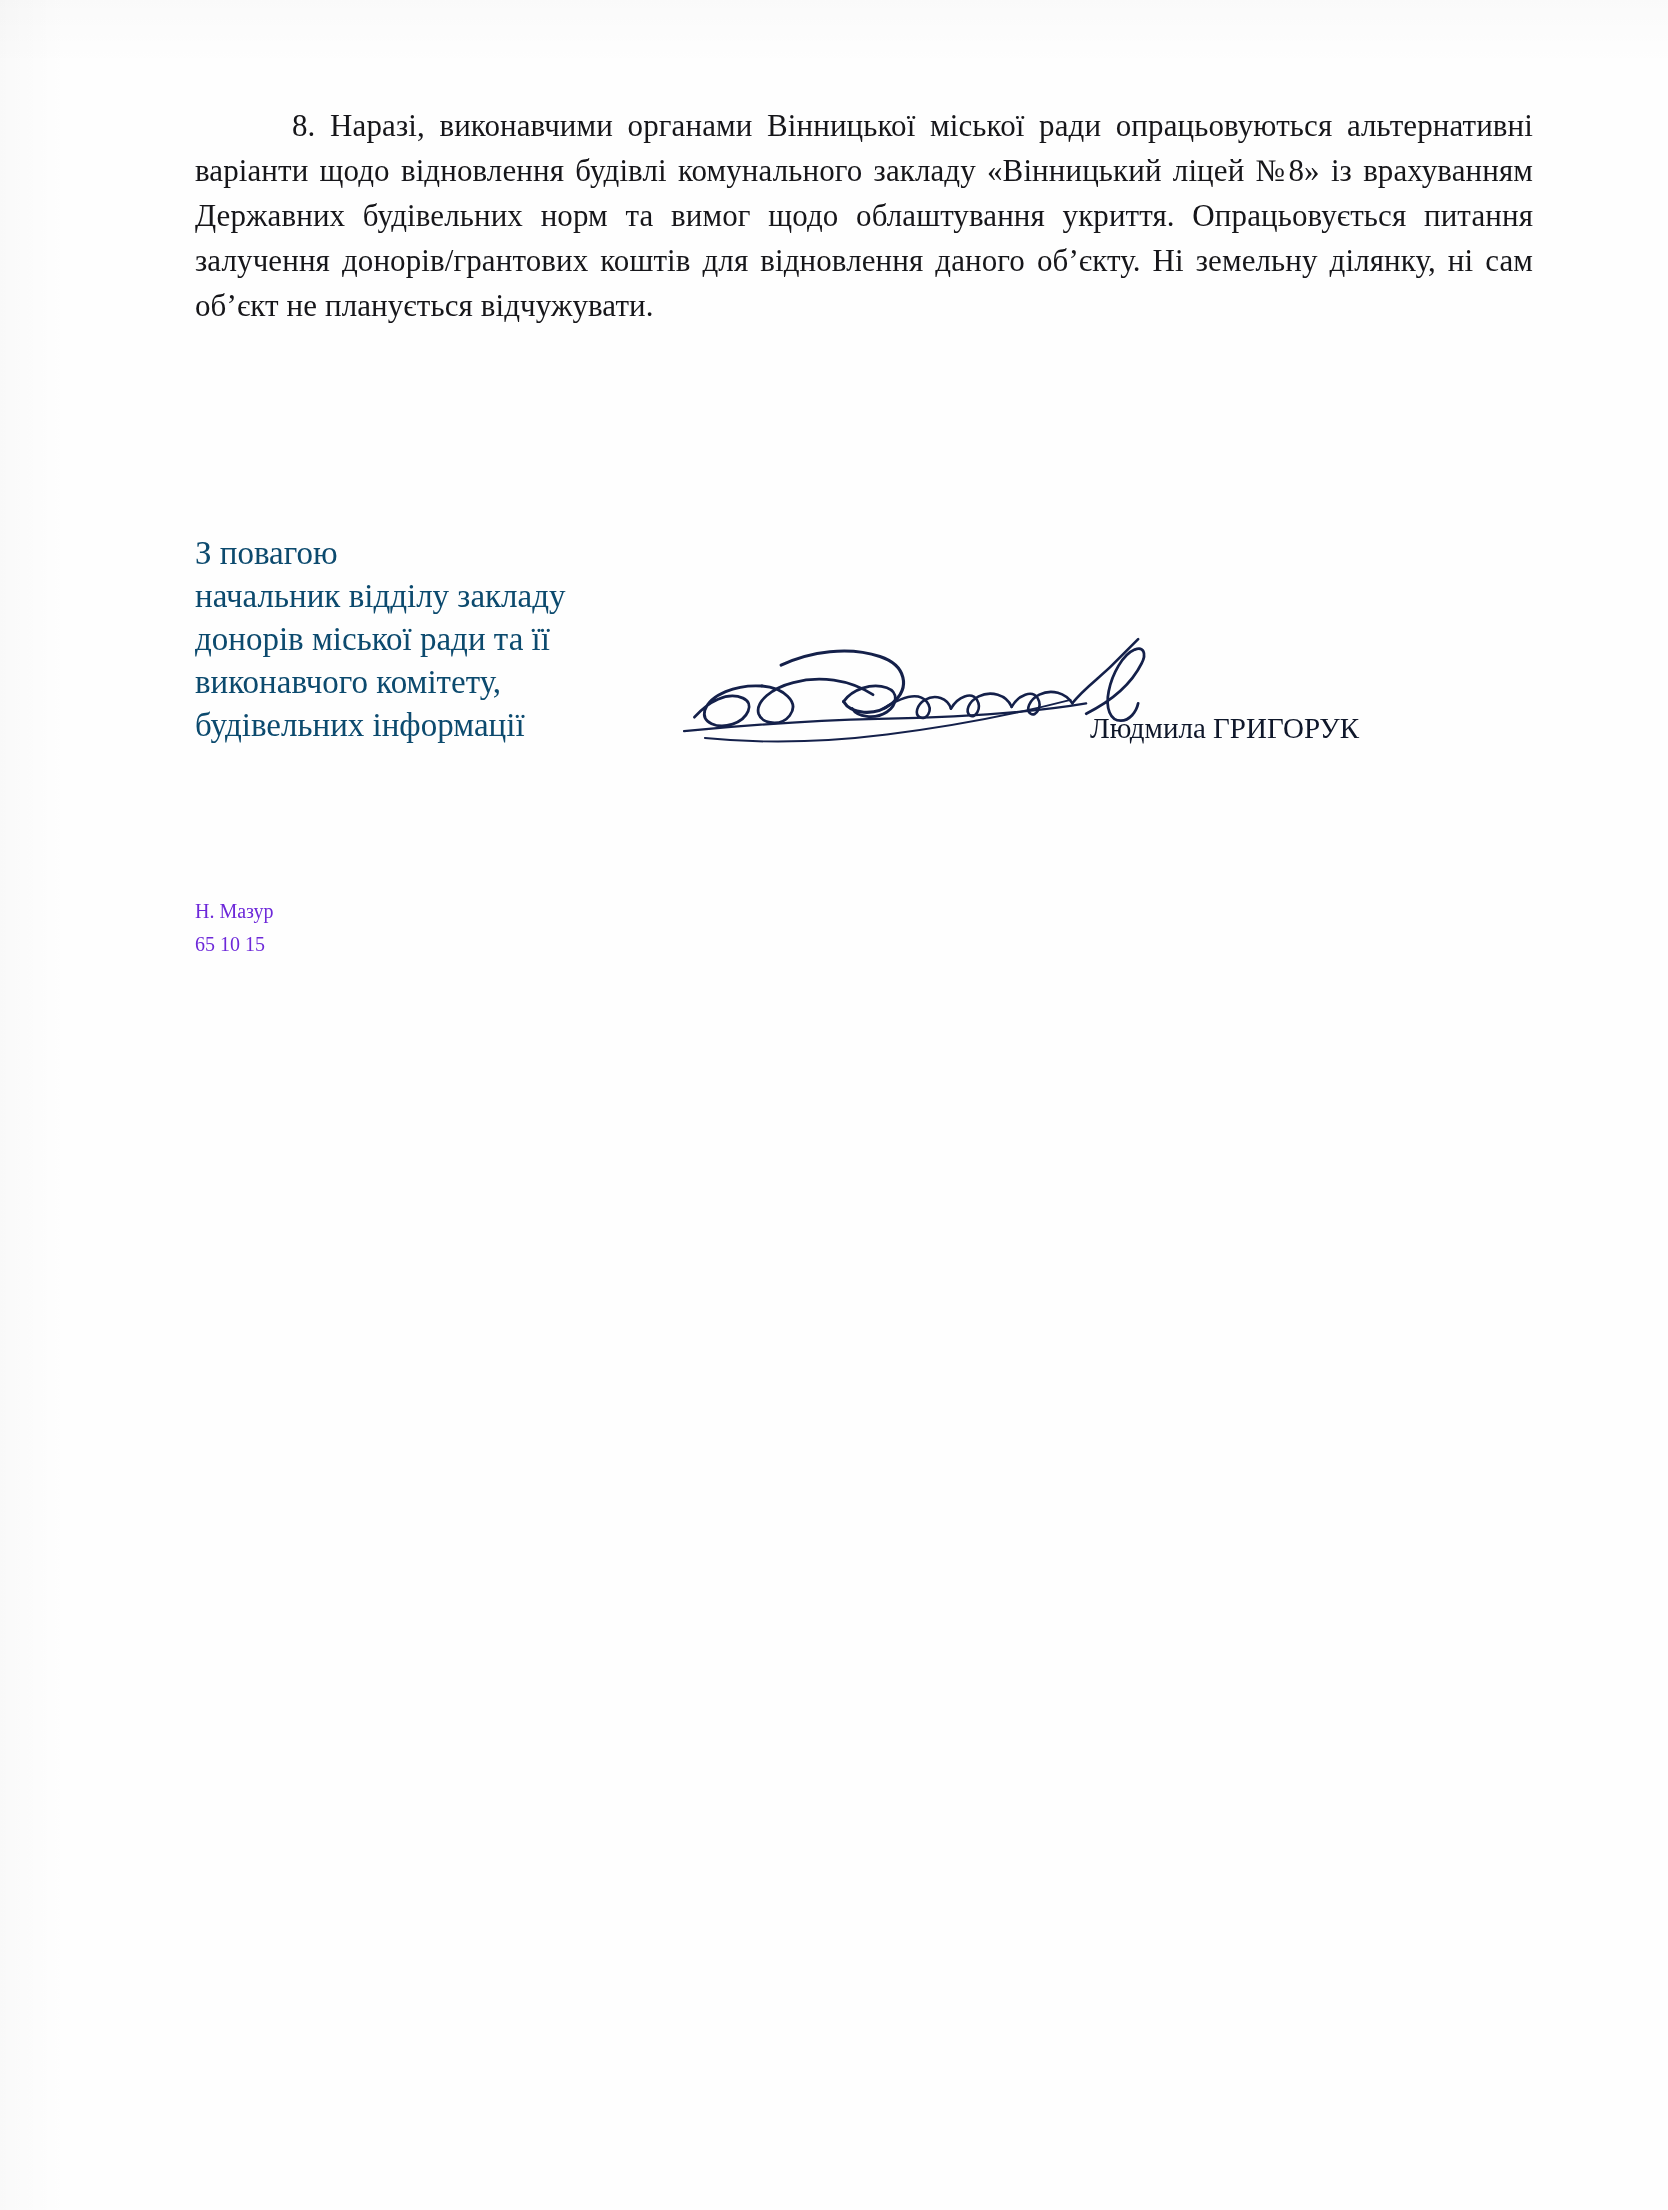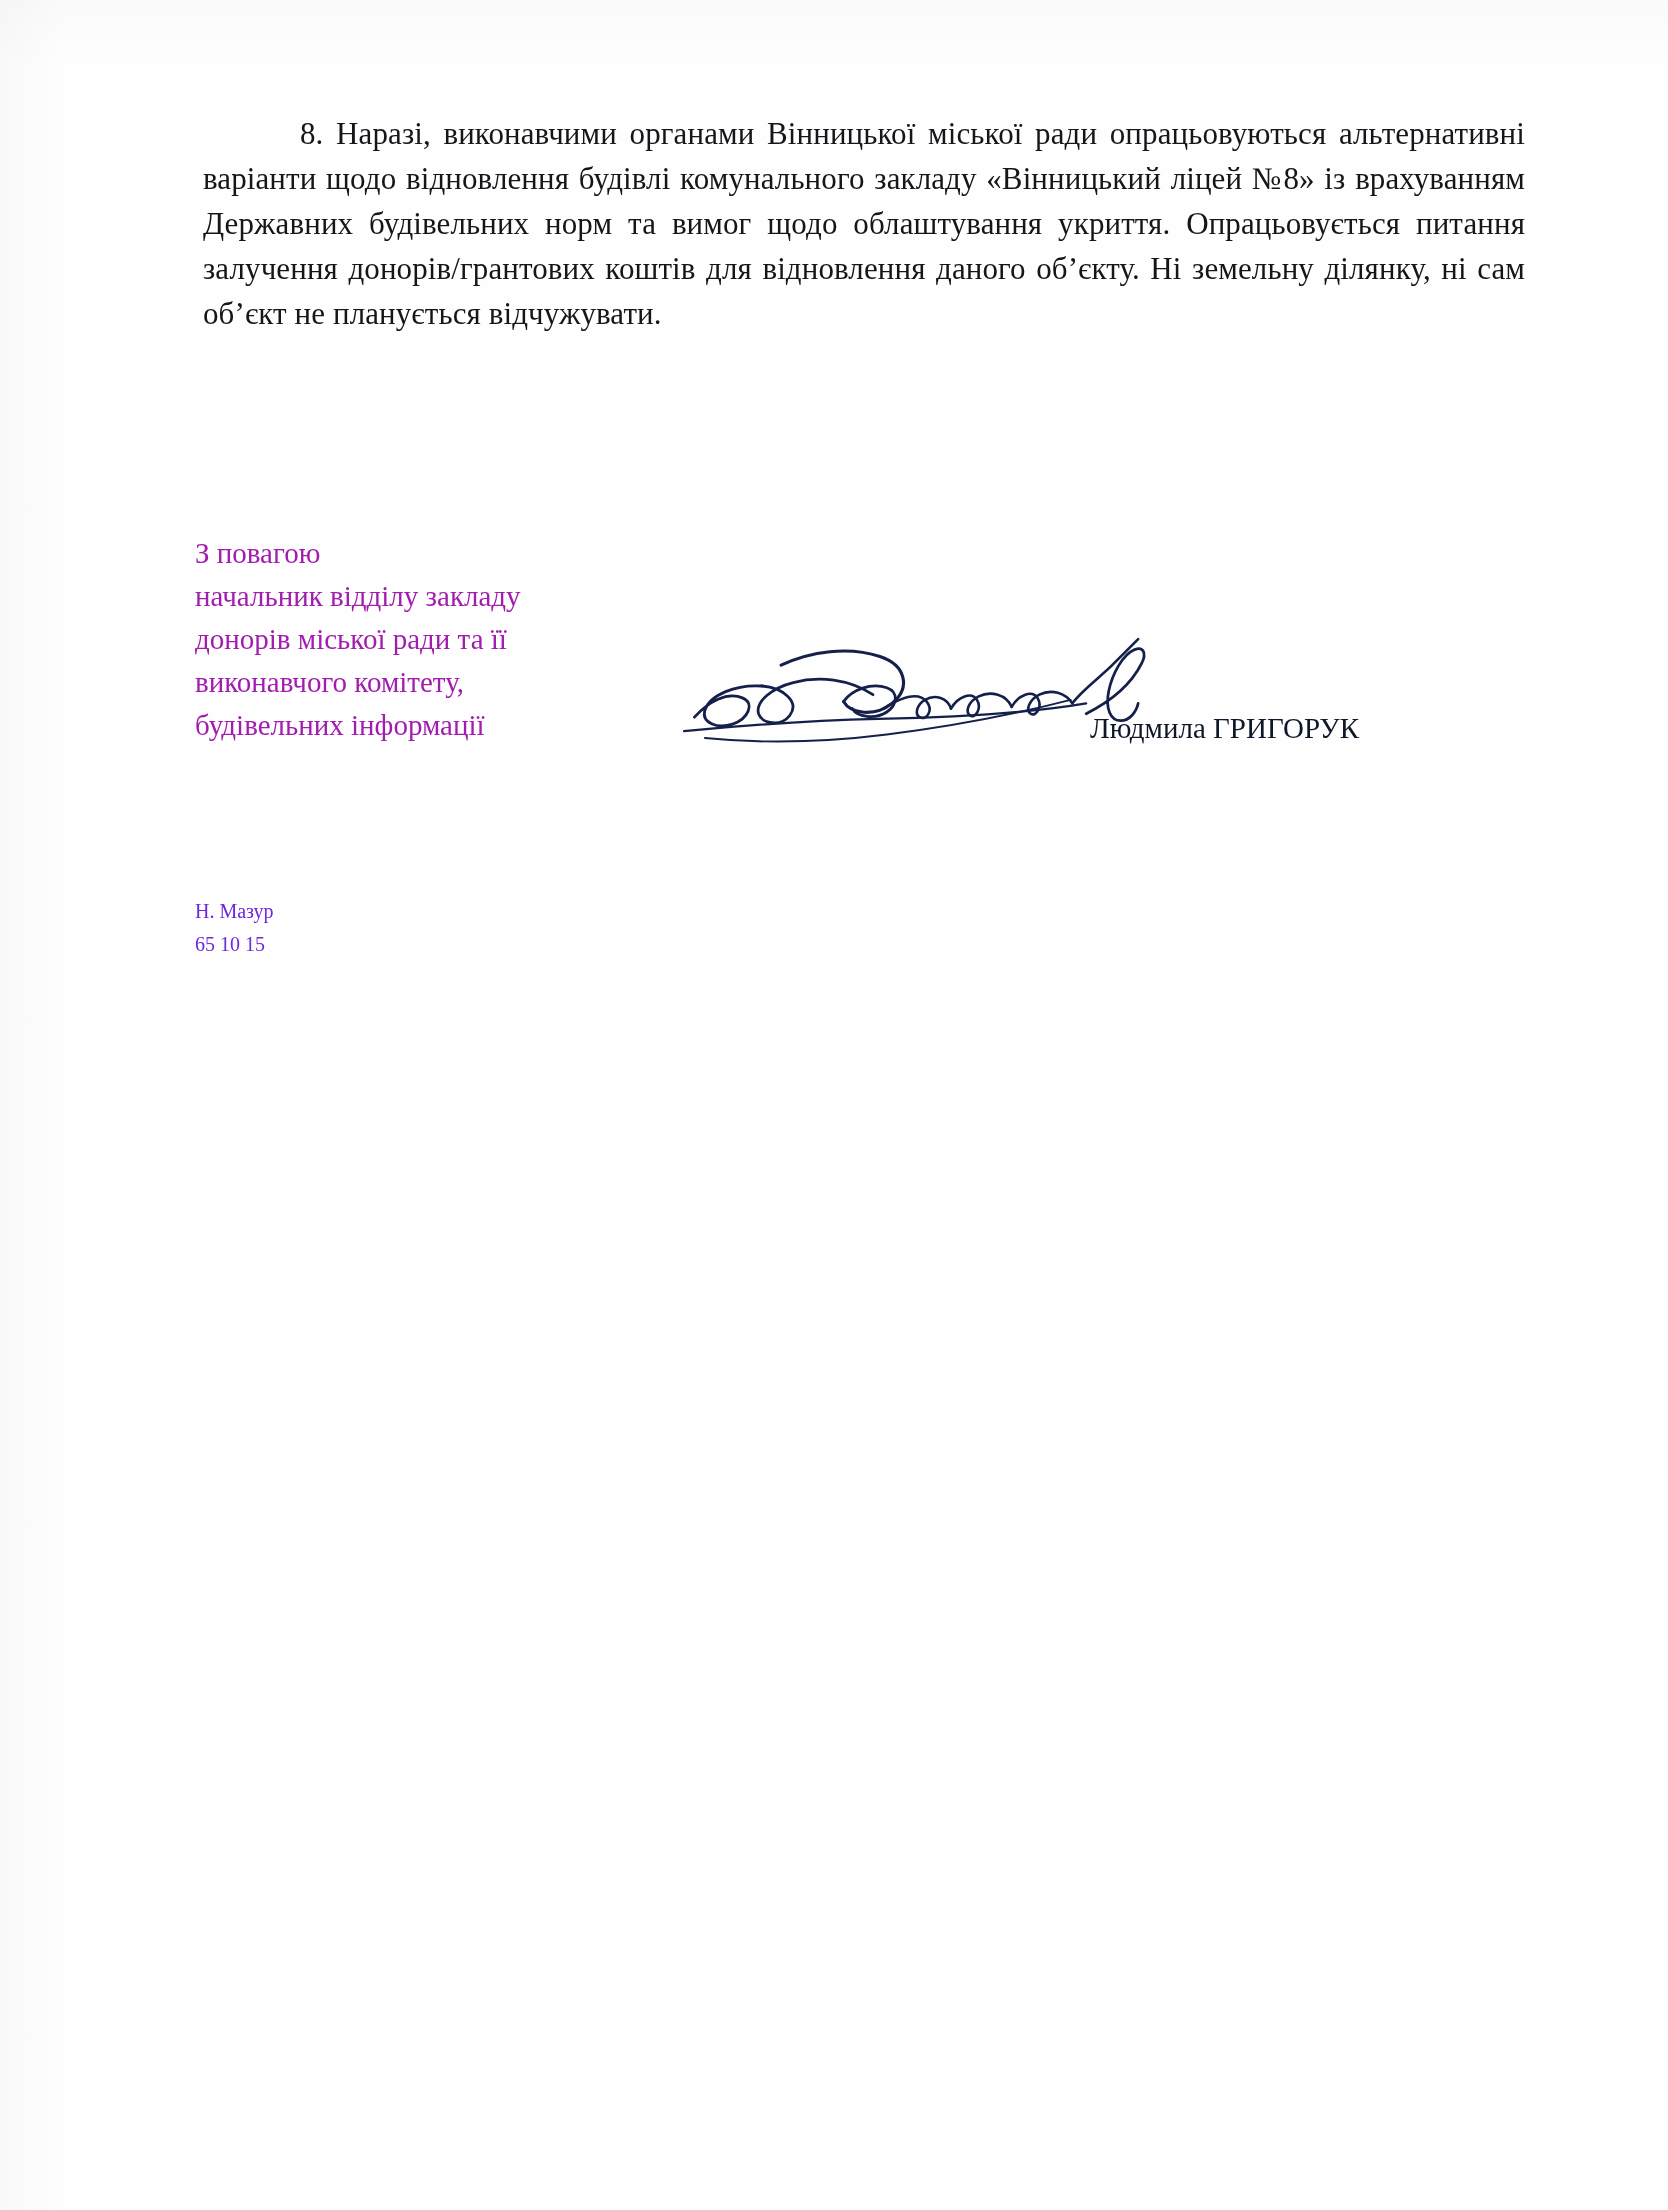--- a/index.html
+++ b/index.html
@@ -31,40 +31,40 @@
     pointer-events: none;
   }
 
   .body-block {
     position: absolute;
     left: 195px;
     top: 103px;
     width: 1338px;
   }
   .para {
-    margin: 8px;
+    margin: 0;
     text-align: justify;
     text-justify: inter-word;
     font-size: 31px;
     line-height: 45px;
     text-indent: 97px;
     color: #16161a;
     letter-spacing: 0.1px;
   }
 
   .closing-block {
     position: absolute;
     left: 195px;
     top: 532px;
     width: 608px;
   }
   .closing-line {
-    font-size: 29px;
+    font-size: 33px;
     line-height: 43px;
-    color: #a21caf;
+    color: #0c4a6e;
     white-space: nowrap;
   }
 
   .signature-area {
     position: absolute;
     left: 678px;
     top: 634px;
     width: 539px;
     height: 130px;
   }

